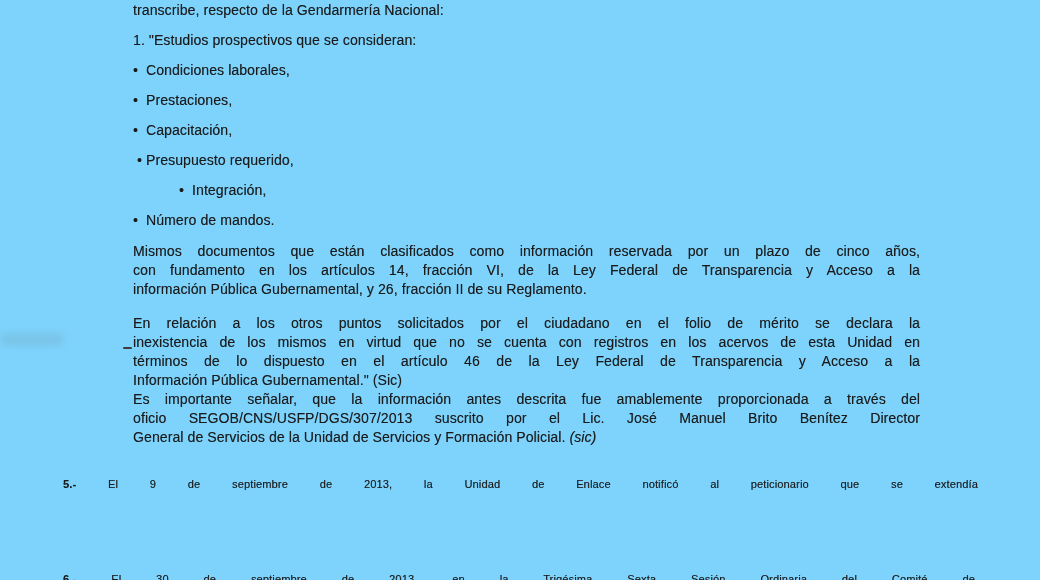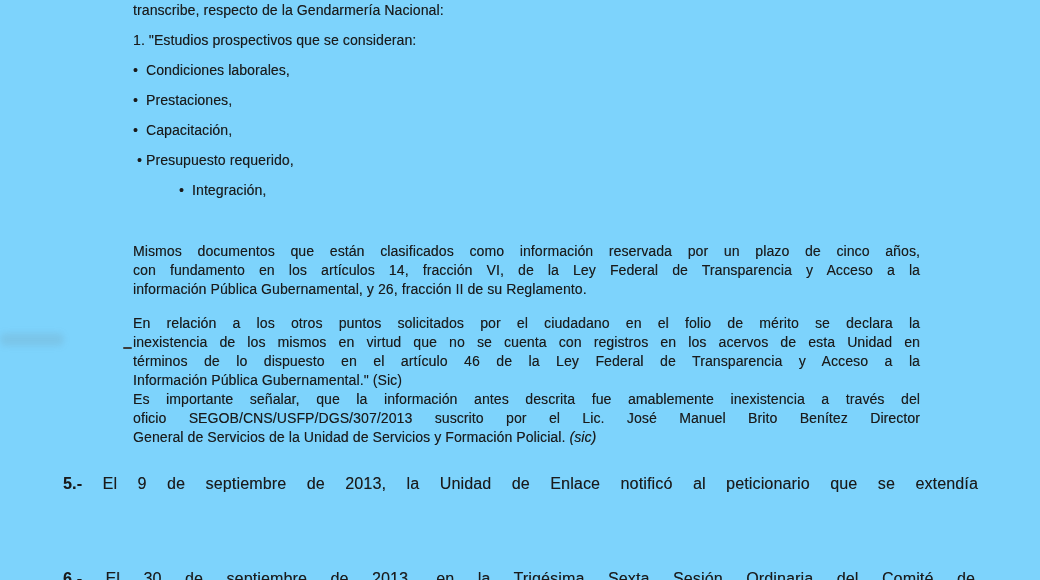--- a/index.html
+++ b/index.html
@@ -16,21 +16,21 @@
   
   .blk {
     position: absolute;
     font-size: 14px;
     line-height: 19px;
     letter-spacing: 0.1px;
   }
   
   .main {
     position: absolute;
-    font-size: 16px;
+    font-size: 11px;
     line-height: 26px;
     letter-spacing: 0.15px;
   }
   .just {
     text-align: justify;
     text-align-last: justify;
     text-justify: inter-word;
   }
   .bold { font-weight: 700; }
   .ital { font-style: italic; }
@@ -62,36 +62,37 @@
 
   <div class="blk" style="left:133px; top:1px; width:787px;">transcribe, respecto de la Gendarmería Nacional:</div>
 
   <div class="blk" style="left:133px; top:31px; width:787px;">1. "Estudios prospectivos que se consideran:</div>
 
   <div class="blk" style="left:133px; top:61px;"><span class="bullet-glyph">•</span><span>Condiciones laborales,</span></div>
   <div class="blk" style="left:133px; top:91px;"><span class="bullet-glyph">•</span><span>Prestaciones,</span></div>
   <div class="blk" style="left:133px; top:121px;"><span class="bullet-glyph">•</span><span>Capacitación,</span></div>
   <div class="blk" style="left:133px; top:151px;text-align:center;"><span class="bullet-glyph">•</span><span>Presupuesto requerido,</span></div>
   <div class="blk" style="left:131px; top:181px;margin-left:48px;"><span class="bullet-glyph">•</span><span>Integración,</span></div>
+  <div class="blk" style="left:133px; top:211px;"><span class="bullet-glyph">•</span><span>Número de mandos.</span></div>
 
   <div class="blk" style="left:133px; top:242px; width:787px;">
     <div class="just">Mismos documentos que están clasificados como información reservada por un plazo de cinco años,</div>
     <div class="just">con fundamento en los artículos 14, fracción VI, de la Ley Federal de Transparencia y Acceso a la</div>
     <div>información Pública Gubernamental, y 26, fracción II de su Reglamento.</div>
   </div>
 
   <div class="blk" style="left:133px; top:314px; width:787px;">
     <div class="just">En relación a los otros puntos solicitados por el ciudadano en el folio de mérito se declara la</div>
     <div class="just">inexistencia de los mismos en virtud que no se cuenta con registros en los acervos de esta Unidad en</div>
     <div class="just">términos de lo dispuesto en el artículo 46 de la Ley Federal de Transparencia y Acceso a la</div>
     <div>Información Pública Gubernamental." (Sic)</div>
   </div>
 
   <div class="blk" style="left:133px; top:390px; width:787px;">
-    <div class="just">Es importante señalar, que la información antes descrita fue amablemente inexistencia a través del</div>
+    <div class="just">Es importante señalar, que la información antes descrita fue amablemente proporcionada a través del</div>
     <div class="just">oficio SEGOB/CNS/USFP/DGS/307/2013 suscrito por el Lic. José Manuel Brito Benítez Director</div>
     <div><span>General de Servicios de la Unidad de Servicios y Formación Policial. </span><span class="ital">(sic)</span></div>
   </div>
 
   <div class="main" style="left:63px; top:471px; width:915px;">
     <div class="just"><span class="bold">5.-</span> <span>El 9 de septiembre de 2013, la Unidad de Enlace notificó al peticionario que se extendía</span></div>
   </div>
 
   <div class="main" style="left:63px; top:566px; width:912px;">
     <div class="just"><span class="bold">6.-</span> <span>El 30 de septiembre de 2013, en la Trigésima Sexta Sesión Ordinaria del Comité de</span></div>

